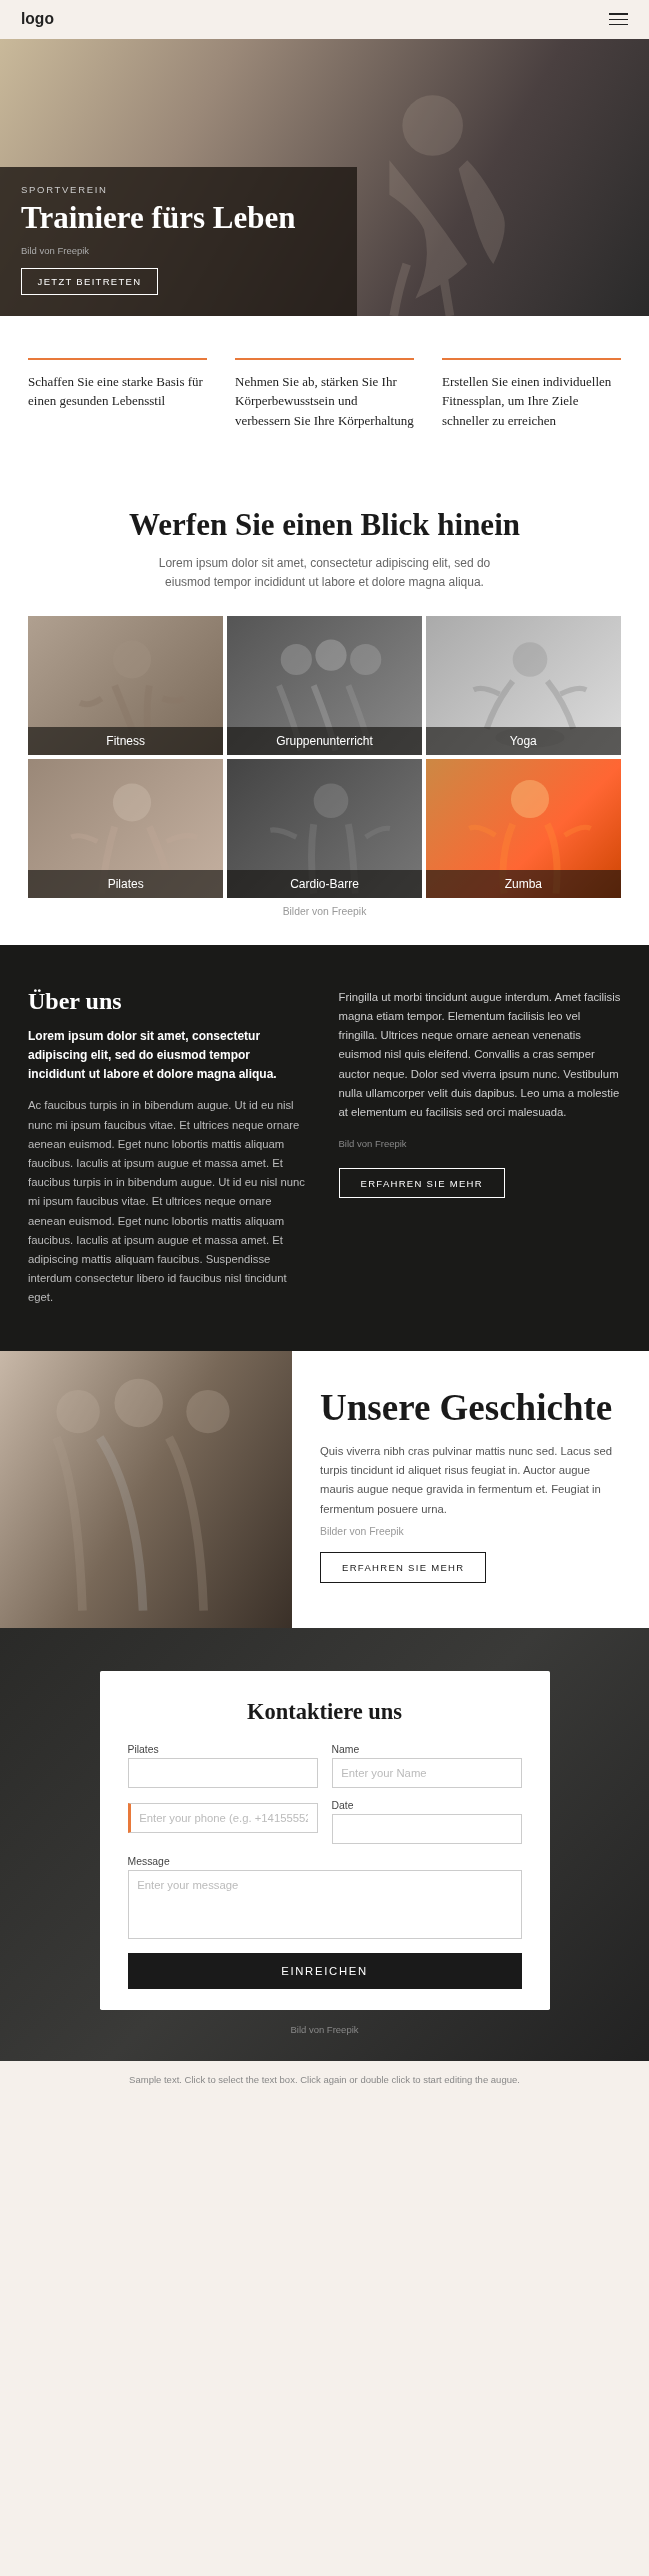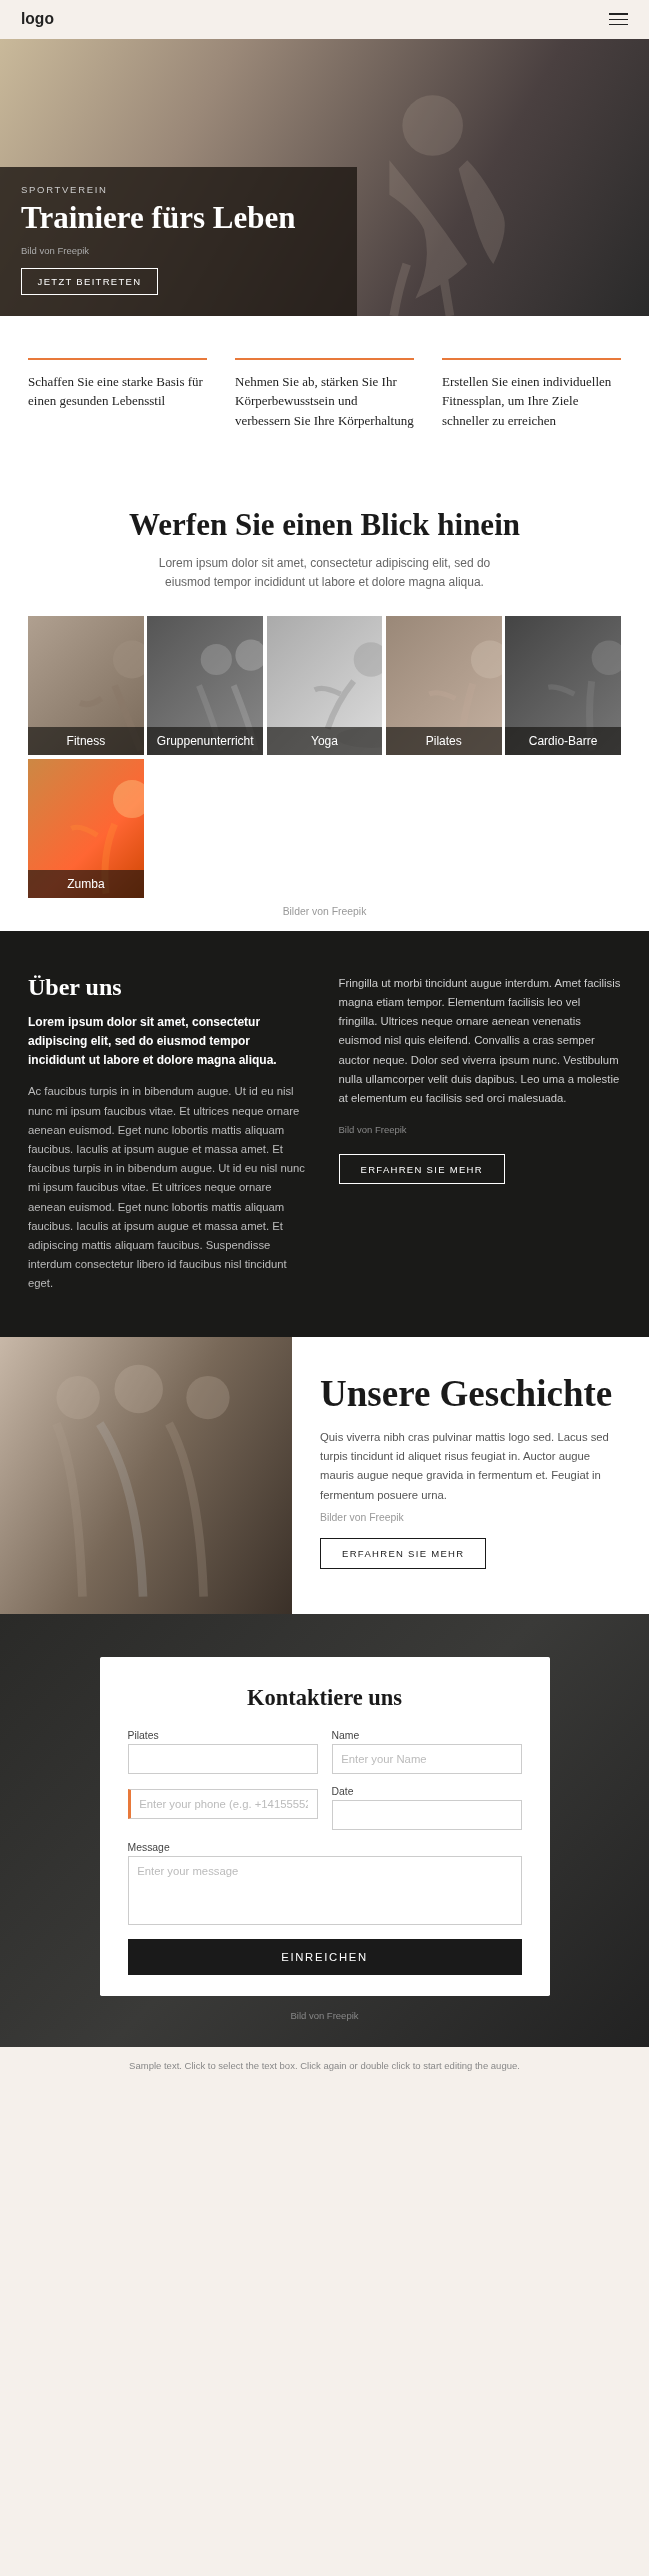--- a/index.html
+++ b/index.html
@@ -87,40 +87,40 @@
     }
     .feature-text {
       font-size: 13px;
       line-height: 1.5;
       color: #222;
     }
 
     
     .gallery-section {
       background: #fff;
-      padding: 35px 28px 10px;
+      padding: 35px 28px 24px;
       text-align: center;
     }
     .section-title {
       font-size: 31px;
       font-weight: bold;
       color: #1a1a1a;
       margin-bottom: 10.4px;
     }
     .section-subtitle {
       font-size: 12px;
       color: #666;
       max-width: 364px;
       margin: 0 auto 24px;
       line-height: 1.6;
       font-family: Arial, sans-serif;
     }
     .gallery-grid {
       display: grid;
-      grid-template-columns: repeat(5, 1fr);
+      grid-template-columns: repeat(3, 1fr);
       gap: 3.5px;
       margin-bottom: 8.7px;
     }
     .gallery-item {
       position: relative;
       height: 139px;
       overflow: hidden;
     }
     .gallery-bg {
       width: 100%; height: 100%;
@@ -503,21 +503,21 @@
         <ellipse cx="160" cy="60" rx="28" ry="28" fill="#d0c0b0"></ellipse>
         <ellipse cx="240" cy="70" rx="25" ry="25" fill="#c8b8a8"></ellipse>
         <path d="M65 100 Q90 160 95 300" stroke="#b0a090" stroke-width="10" fill="none"></path>
         <path d="M115 100 Q160 170 165 300" stroke="#bbb" stroke-width="10" fill="none"></path>
         <path d="M195 100 Q230 165 235 300" stroke="#b0a090" stroke-width="10" fill="none"></path>
       </svg>
     </div>
   </div>
   <div class="history-content">
     <h2 class="history-title">Unsere Geschichte</h2>
-    <p class="history-text">Quis viverra nibh cras pulvinar mattis logo sed. Lacus sed turpis tincidunt id aliquet risus feugiat in. Auctor augue mauris augue neque gravida in fermentum et. Feugiat in fermentum posuere urna.</p>
+    <p class="history-text">Quis viverra nibh cras pulvinar mattis nunc sed. Lacus sed turpis tincidunt id aliquet risus feugiat in. Auctor augue mauris augue neque gravida in fermentum et. Feugiat in fermentum posuere urna.</p>
     <p class="history-credit">
       <span>Bilder von Freepik</span>
     </p>
     <button class="history-btn">ERFAHREN SIE MEHR</button>
   </div>
 </section>
 
 <section class="contact-section">
   <div class="contact-card">
     <h2 class="contact-title">Kontaktiere uns</h2>

